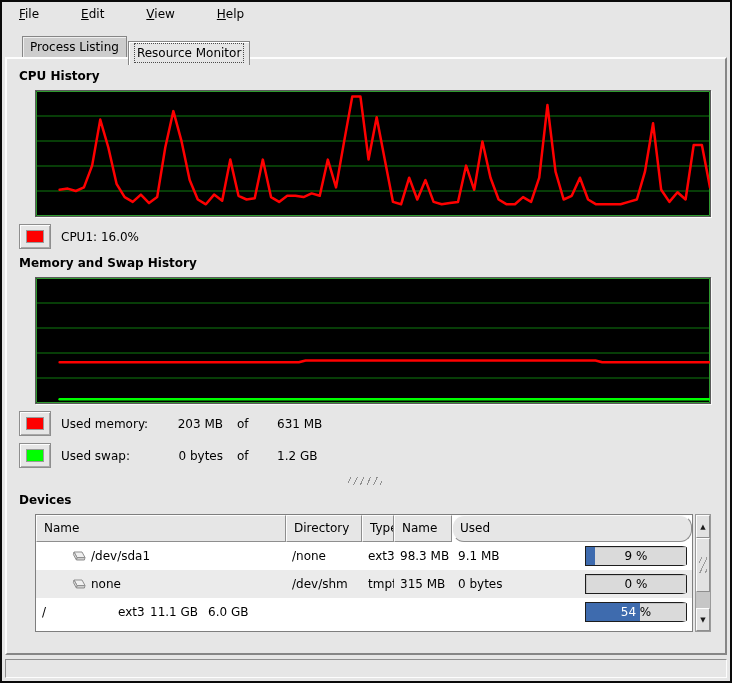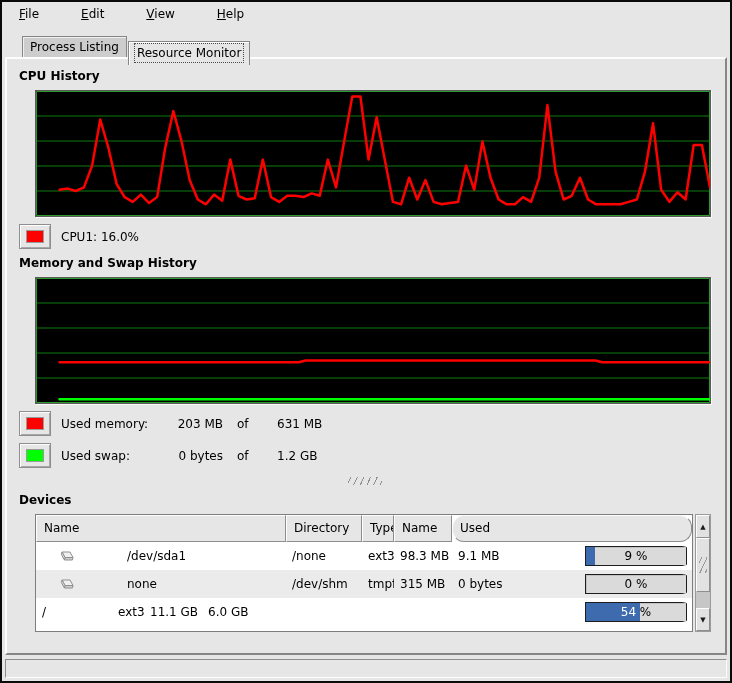--- a/index.html
+++ b/index.html
@@ -101,21 +101,21 @@
     white-space:nowrap; overflow:hidden;
   }
   .c-name { width:250px; flex:none; }
   .c-dir  { width:76px;  flex:none; }
   .c-type { width:32px;  flex:none; }
   .c-total{ width:58px;  flex:none; }
   .c-used { flex:1;border-radius:12px; }
   .trow { display:flex; height:28px; align-items:center; flex:none; background:#fff; }
   .trow.alt { background:#ebebeb; }
   .td { padding:0 6px; white-space:nowrap; overflow:hidden; display:flex; align-items:center; }
-  .td.c-name { padding-left:20px;gap:48px; }
+  .td.c-name { padding-left:32px; }
   .disk-icon { margin-right:5px; flex:none; }
   .td.c-used { justify-content:space-between; padding-right:5px; }
   .pbar {
     position:relative;
     width:102px; height:20px; flex:none;
     border:1px solid #1d1d1d;
     background:#dadada;
     box-shadow:inset 1px 1px 0 #c2c2c2;
   }
   .pbar .base-label {

